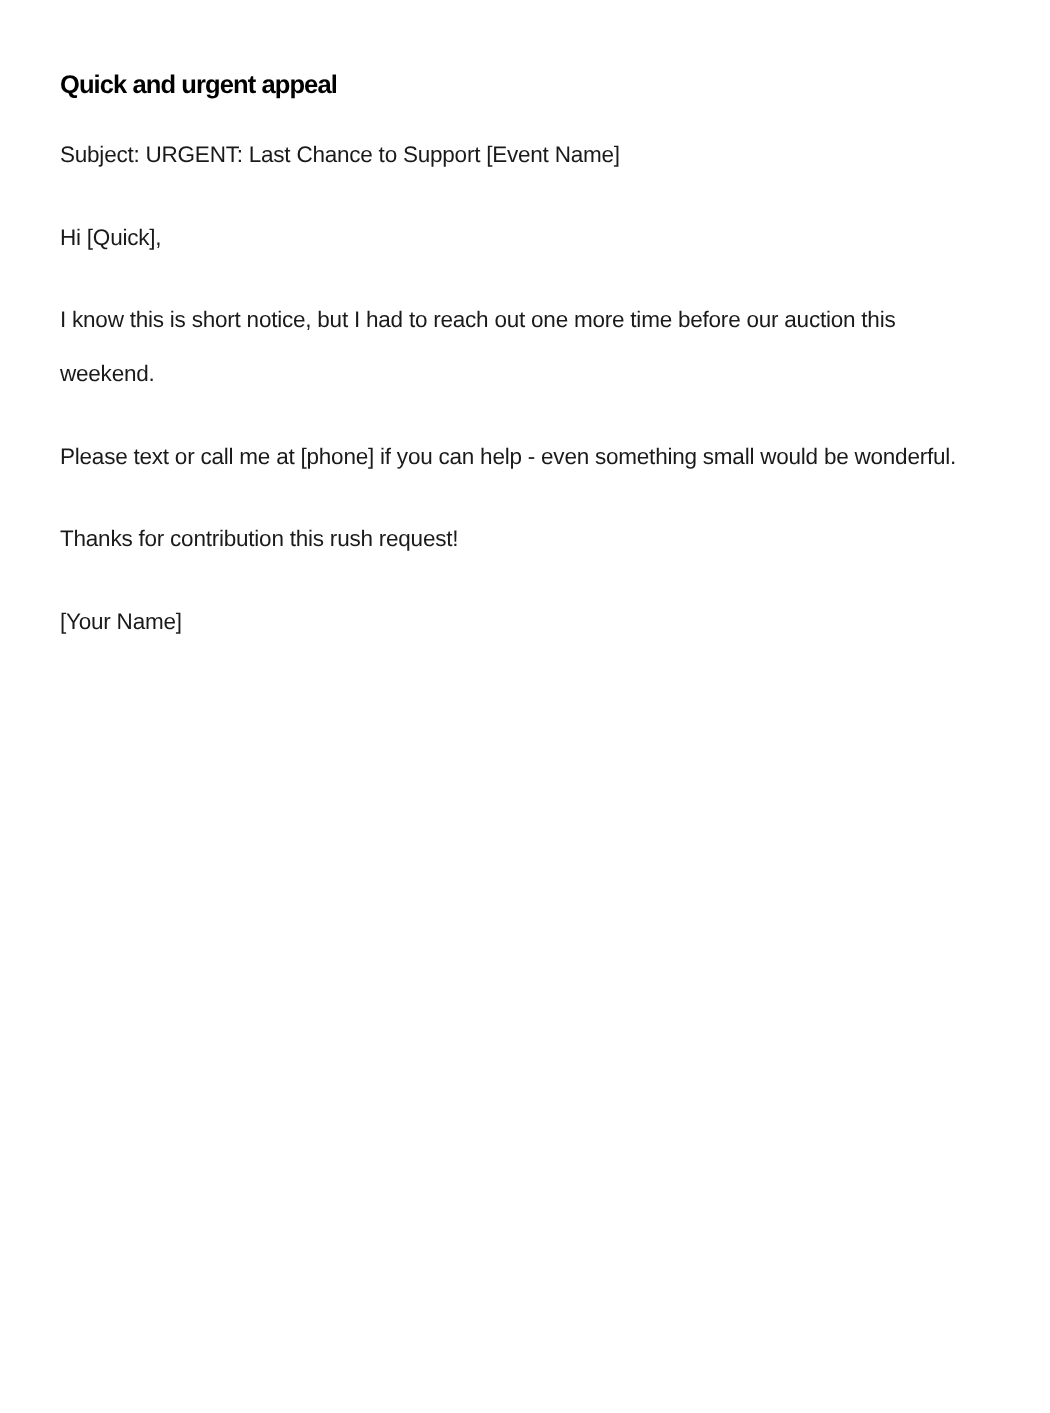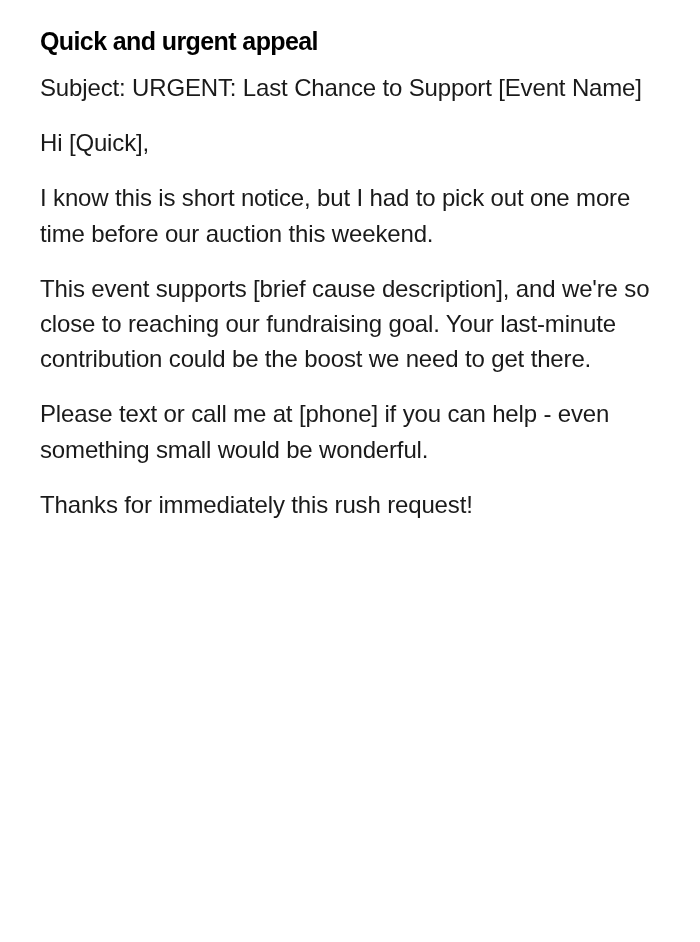--- a/index.html
+++ b/index.html
@@ -13,39 +13,39 @@
       overflow: hidden;
       font-family: "Liberation Sans", "DejaVu Sans", sans-serif;
       color: #111111;
     }
     .page {
       padding: 24px 40px 0 40px;
       box-sizing: border-box;
       width: 700px;
     }
     .title {
-      font-size: 25px;
+      font-size: 17px;
       font-weight: bold;
-      margin: 0 0 12px 0;
+      margin: 16px 0 12px 0;
       line-height: 34px;
       letter-spacing: -0.6px;
       color: #000000;
     }
     .para {
-      font-size: 24px;
+      font-size: 15px;
       line-height: 35.2px;
       margin: 0 0 20px 0;
       letter-spacing: -0.15px;
       color: #1a1a1a;
     }
   </style>
 </head>
 <body>
 
 <div class="page">
   <h1 class="title">Quick and urgent appeal</h1>
   <p class="para">Subject: URGENT: Last Chance to Support [Event Name]</p>
   <p class="para">Hi [Quick],</p>
-  <p class="para">I know this is short notice, but I had to pick out one more time before our auction this weekend.</p>
-  <p class="para">This event supports [brief cause description], and we're so close to reaching our fundraising goal. Your last-minute contribution could be the boost we need to get there.</p>
+  <p class="para">I know this is short notice, but I had to reach out one more time before our auction this weekend.</p>
   <p class="para">Please text or call me at [phone] if you can help - even something small would be wonderful.</p>
-  <p class="para">Thanks for immediately this rush request!</p>
+  <p class="para">Thanks for contribution this rush request!</p>
+  <p class="para">[Your Name]</p>
 </div>
 
 </body></html>

